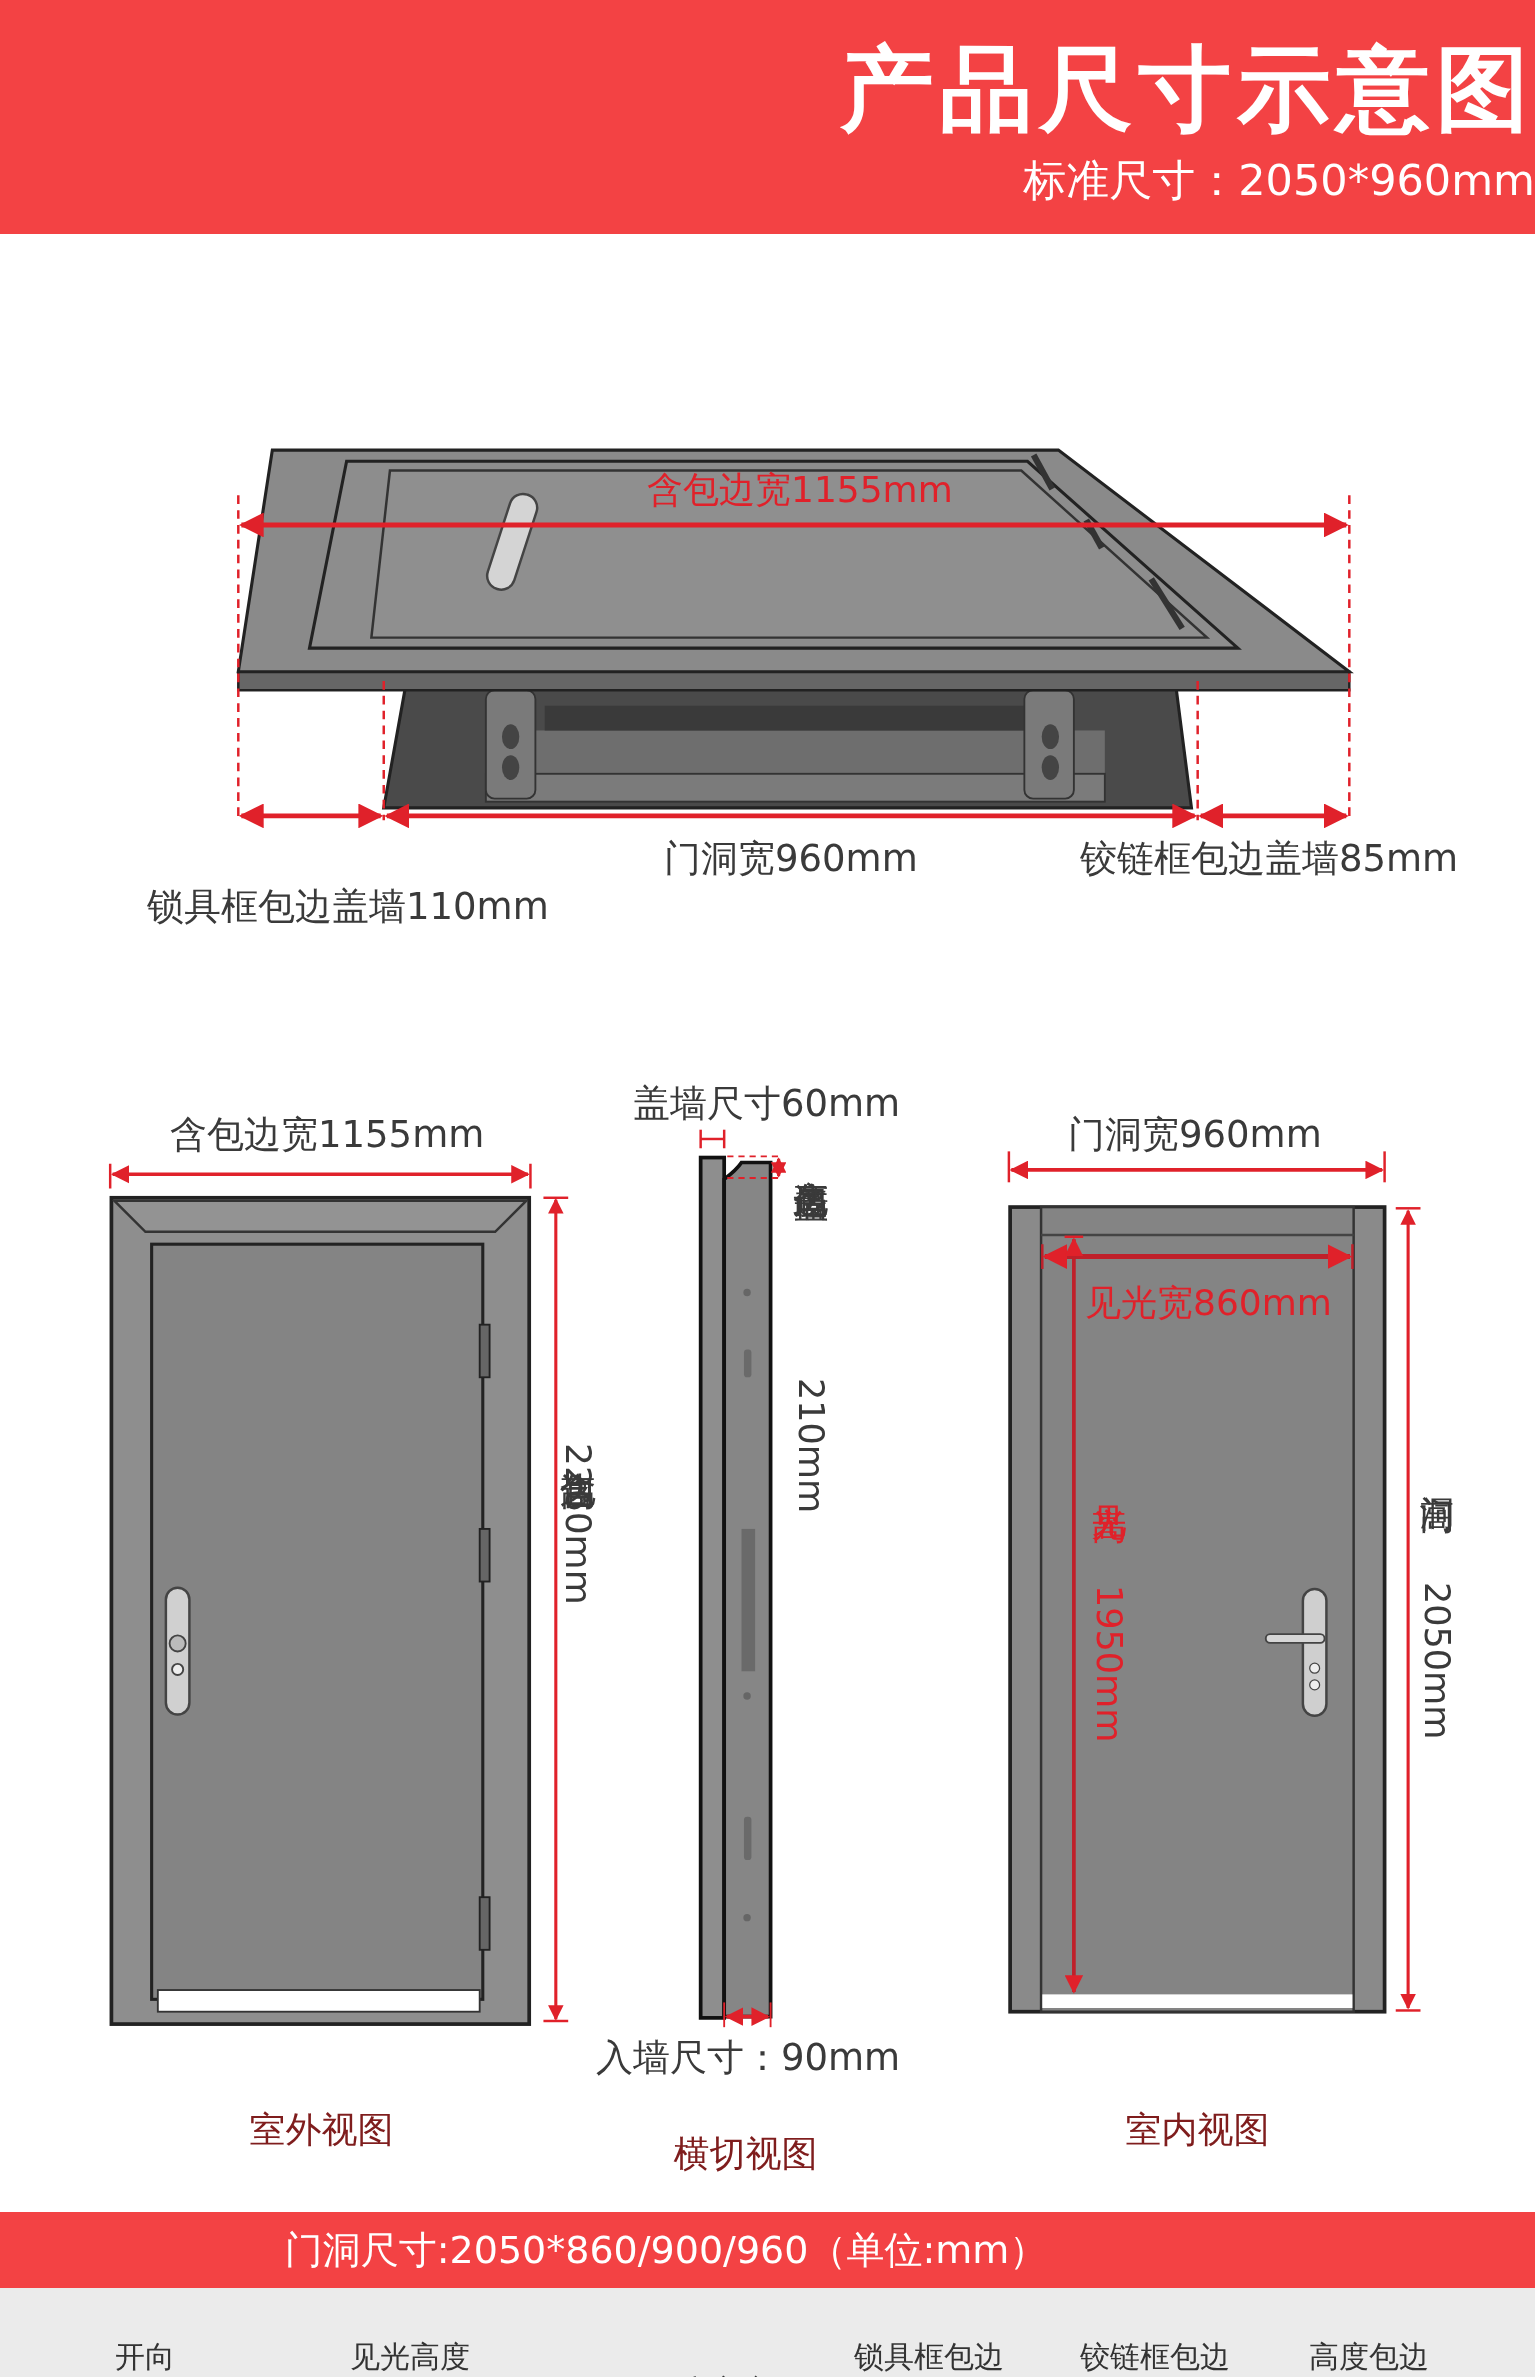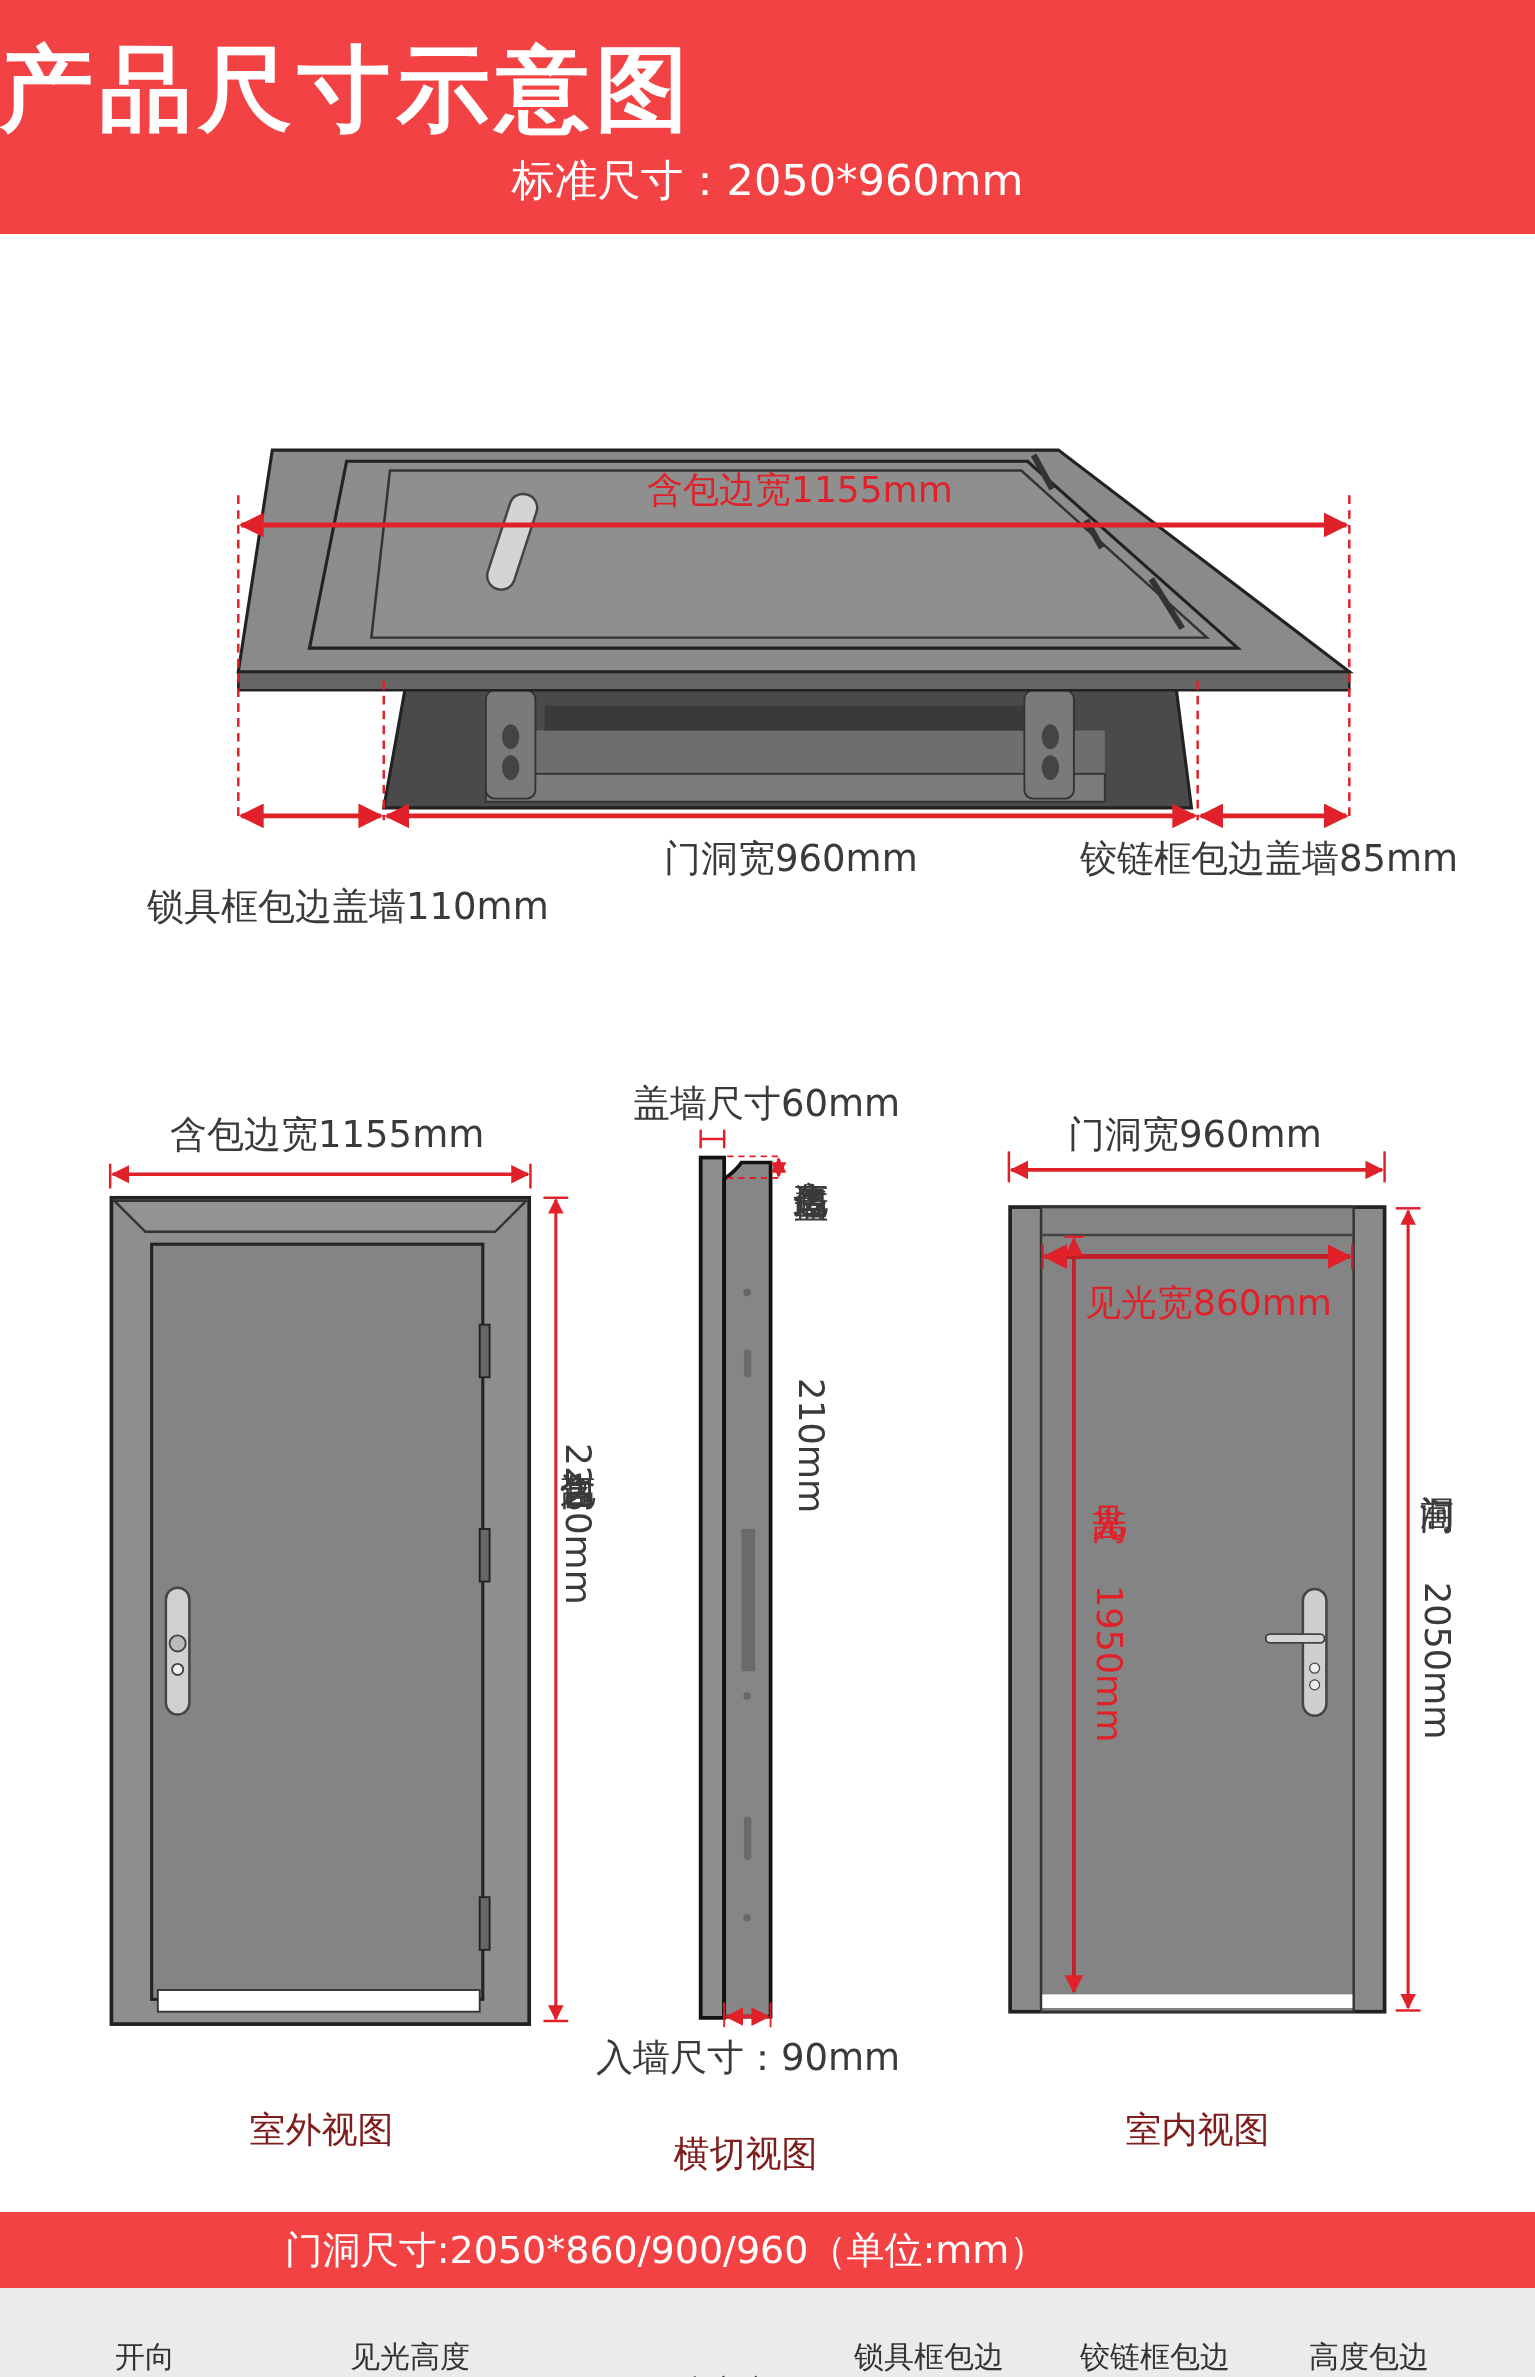--- a/index.html
+++ b/index.html
@@ -1,21 +1,21 @@
 <!DOCTYPE html>
 <html style="font-size:10px"><head>
 <meta charset="utf-8">
 <style>
   html, body { margin:0; padding:0; }
   body { width:1535px; height:2377px; position:relative; overflow:hidden; background:#ffffff;
          font-family:"DejaVu Sans","Liberation Sans",sans-serif; color:#333; }
   .abs { position:absolute; }
   .header { left:0; top:0; width:1535px; height:234px; background:#f34244; }
-  .title { left:0; width:1535px; top:34px; text-align:left; color:#fff; font-size:93px; font-weight:bold; letter-spacing:6.2px; line-height:111px; }
-  .subtitle { left:0; width:1535px; top:152px; text-align:center; color:#fff; font-size:43px; line-height:56px; }
+  .title { left:0; width:1535px; top:34px; text-align:right; color:#fff; font-size:93px; font-weight:bold; letter-spacing:6.2px; line-height:111px; }
+  .subtitle { left:0; width:1535px; top:152px; text-align:right; color:#fff; font-size:43px; line-height:56px; }
   .lbl { color:#3a3a3a; font-size:37px; line-height:43px; white-space:nowrap; }
   .lbl-red { color:#e0212a; font-size:36px; line-height:42px; white-space:nowrap; }
   .vtext { writing-mode:vertical-rl; text-orientation:upright; font-size:35px; line-height:37px; letter-spacing:1.2px; white-space:nowrap; }
   .vtext-mixed { writing-mode:vertical-rl; font-size:35px; line-height:37px; white-space:nowrap; }
   .caption { color:#7f1d1d; font-size:36px; line-height:43px; text-align:center; }
   .redbar { left:0; top:2212px; width:1535px; height:76px; background:#f34244; }
   .redbar-text { left:0; width:1332px; top:2229px; text-align:center; color:#fff; font-size:38px; line-height:43px; }
   .table-head { left:0; top:2288px; width:1535px; height:90px; background:#ebebeb; }
   .th { top:2337px; color:#333; font-size:30px; line-height:40px; white-space:nowrap; }
   svg { position:absolute; left:0; top:0; }

